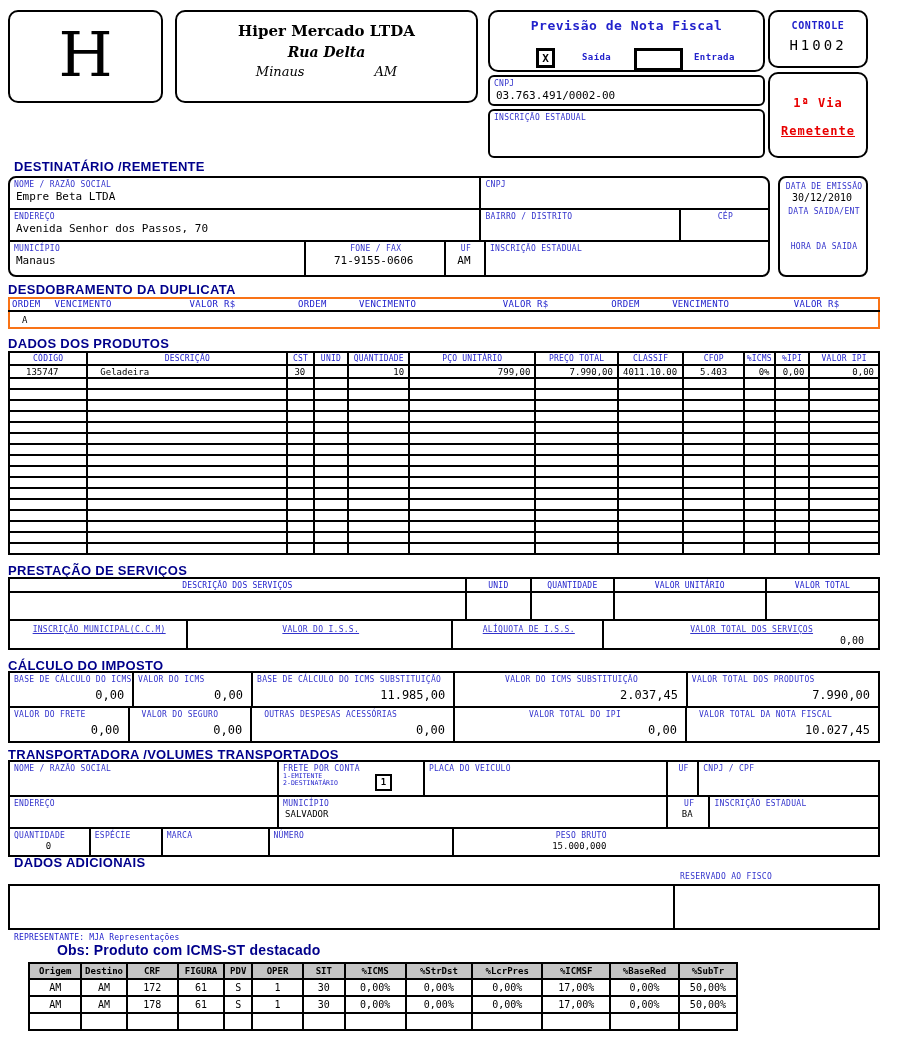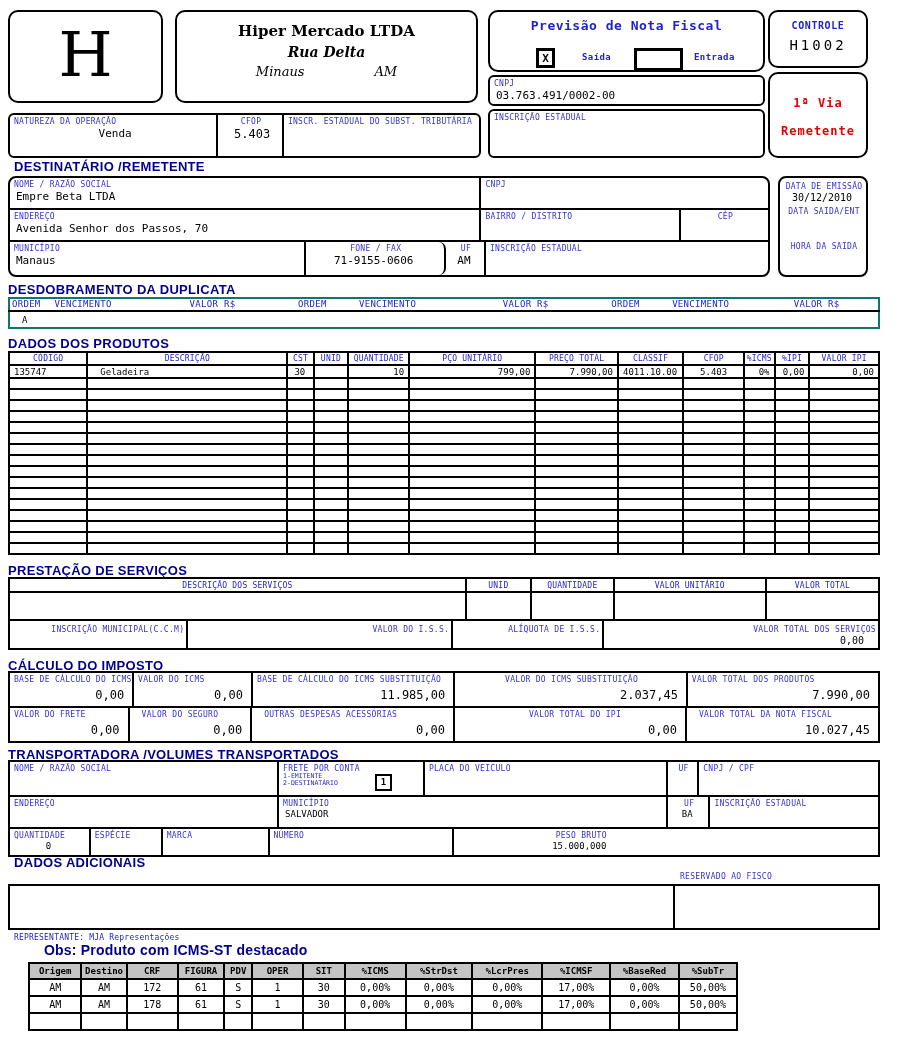--- a/index.html
+++ b/index.html
@@ -25,54 +25,54 @@
   .controle-val{font:14px "DejaVu Sans Mono",monospace;text-align:center;margin-top:6px;letter-spacing:3px;}
   .via{color:#e80000;font:bold 12px "DejaVu Sans Mono",monospace;text-align:center;letter-spacing:1px;}
   
   .frow{display:flex;box-sizing:border-box;}
   .fcell{box-sizing:border-box;border-right:2px solid #000;overflow:hidden;}
   .fcell:last-child{border-right:none;}
   .brow{border-bottom:2px solid #000;}
   
   table{border-collapse:collapse;table-layout:fixed;background:#fff;}
   
-  .duplicata{width:872px;border:2px solid #0f766e;}
+  .duplicata{width:872px;border:2px solid #f97316;}
   .duplicata th{font:9px "DejaVu Sans Mono",monospace;color:#2222cc;font-weight:normal;text-align:left;
                 border-bottom:2px solid #000;padding:0 0 1px 2px;letter-spacing:.3px;white-space:nowrap;}
   .duplicata th:nth-child(3n){text-align:center;padding-right:30px;}
   .duplicata thead tr{height:13px;}
   .duplicata tbody tr{height:17px;}
   .duplicata td{font:9px "DejaVu Sans Mono",monospace;padding-left:12px;}
   
   .produtos{width:872px;border:2px solid #000;}
   .produtos th{font:8px "DejaVu Sans Mono",monospace;color:#2222cc;font-weight:normal;text-align:center;
                border:2px solid #000;padding:0;letter-spacing:.2px;overflow:hidden;white-space:nowrap;}
   .produtos td{border:2px solid #000;font:9px "DejaVu Sans Mono",monospace;padding:0 2px;overflow:hidden;white-space:nowrap;}
   .produtos thead tr{height:13px;}
   .produtos tbody.data tr{height:13px;}
   .produtos tbody.empty tr{height:11px;}
-  .produtos tbody.data td:nth-child(1){padding-left:4px;}
+  .produtos tbody.data td:nth-child(1){padding-left:16px;}
   .produtos tbody.data td:nth-child(2){padding-left:12px;}
   .produtos tbody.data td:nth-child(3){text-align:left;padding-left:6px;}
   .produtos tbody.data td:nth-child(5),
   .produtos tbody.data td:nth-child(6),
   .produtos tbody.data td:nth-child(7),
   .produtos tbody.data td:nth-child(10),
   .produtos tbody.data td:nth-child(11),
   .produtos tbody.data td:nth-child(12){text-align:right;padding-right:4px;}
   .produtos tbody.data td:nth-child(8){padding-left:4px;}
   .produtos tbody.data td:nth-child(9){text-align:center;}
   
   .servicos{width:872px;border:2px solid #000;}
   .servicos th{font:8px "DejaVu Sans Mono",monospace;color:#2222cc;font-weight:normal;text-align:center;
                border:2px solid #000;padding:0;letter-spacing:.2px;white-space:nowrap;}
   .servicos td{border:2px solid #000;}
   .servicos thead tr{height:14px;}
   .servicos tbody tr{height:28px;}
-  .serv-foot .lbl{text-align:right;padding-top:4px;}
+  .serv-foot .lbl{text-align:center;padding-top:4px;text-decoration:underline;}
   .serv-foot .val{text-align:right;padding-right:14px;font-size:10px;}
   
   .tax-val{display:block;font:12px "DejaVu Sans Mono",monospace;text-align:right;padding:4px 8px 0 0;white-space:nowrap;}
   .c-lbl{text-align:center;}
   
   .fiscal{width:710px;border:2px solid #000;}
   .fiscal th{background:#c4c4c4;border:2px solid #000;font:bold 9px "DejaVu Sans Mono",monospace;
              text-align:center;padding:0;white-space:nowrap;}
   .fiscal td{border:2px solid #000;font:10px "DejaVu Sans Mono",monospace;text-align:center;white-space:nowrap;}
   .fiscal thead tr{height:16px;}
@@ -119,36 +119,23 @@
     <span class="lbl">CNPJ</span>
     <span class="val">03.763.491/0002-00</span>
   </div>
 
   <div class="abs rbox" style="left:488px;top:109px;width:277px;height:49px;border-radius:6px;">
     <span class="lbl">INSCRIÇÃO ESTADUAL</span>
   </div>
 
   <div class="abs rbox" style="left:768px;top:72px;width:100px;height:86px;">
     <div class="via" style="margin-top:22px;">1ª Via</div>
-    <div class="via" style="margin-top:14px;">Remetente</div>
-  </div>
-
-  <div class="abs rbox frow" style="left:8px;top:113px;width:473px;height:45px;border-radius:6px;">
-    <div class="fcell" style="width:44.4%;">
-      <span class="lbl">NATUREZA DA OPERAÇÃO</span>
-      <span class="val" style="text-align:center;">Venda</span>
-    </div>
-    <div class="fcell" style="width:14%;">
-      <span class="lbl" style="text-align:center;">CFOP</span>
-      <span class="val" style="text-align:center;font-size:12px;">5.403</span>
-    </div>
-    <div class="fcell" style="width:41.6%;">
-      <span class="lbl">INSCR. ESTADUAL DO SUBST. TRIBUTÁRIA</span>
-    </div>
-  </div>
+    <div class="via" style="margin-top:14px;text-decoration:underline;">Remetente</div>
+  </div>
+
 
   <div class="sec-title" style="left:14px;top:159px;">DESTINATÁRIO /REMETENTE</div>
 
   <div class="abs rbox" style="left:8px;top:176px;width:762px;height:101px;border-radius:8px;overflow:hidden;">
     <div class="frow brow" style="height:32px;">
       <div class="fcell" style="width:62.2%;">
         <span class="lbl">NOME / RAZÃO SOCIAL</span>
         <span class="val">Empre Beta LTDA</span>
       </div>
       <div class="fcell" style="width:37.8%;">
@@ -165,21 +152,21 @@
       </div>
       <div class="fcell" style="width:11.5%;">
         <span class="lbl" style="text-align:center;">CÉP</span>
       </div>
     </div>
     <div class="frow" style="height:33px;">
       <div class="fcell" style="width:39%;">
         <span class="lbl">MUNICÍPIO</span>
         <span class="val">Manaus</span>
       </div>
-      <div class="fcell" style="width:18.5%;border-radius:7px;">
+      <div class="fcell" style="width:18.5%;">
         <span class="lbl" style="text-align:center;">FONE / FAX</span>
         <span class="val" style="text-align:center;padding-left:0;">71-9155-0606</span>
       </div>
       <div class="fcell" style="width:5.3%;">
         <span class="lbl" style="text-align:center;">UF</span>
         <span class="val" style="text-align:center;padding-left:0;">AM</span>
       </div>
       <div class="fcell" style="width:37.2%;">
         <span class="lbl">INSCRIÇÃO ESTADUAL</span>
       </div>
@@ -663,21 +650,21 @@
     </div>
   </div>
 
   <div class="sec-title" style="left:14px;top:855px;">DADOS ADICIONAIS</div>
   <span class="abs lbl" style="left:14px;top:892px;">INFORMAÇÕES COMPLEMENTARES</span>
   <span class="abs lbl" style="left:676px;top:870px;">RESERVADO AO FISCO</span>
   <div class="abs sbox" style="left:8px;top:884px;width:872px;height:46px;">
     <div style="position:absolute;left:663px;top:0;bottom:0;width:2px;background:#000;"></div>
   </div>
   <div class="abs rep-line" style="left:14px;top:933px;">REPRESENTANTE: MJA Representações</div>
-  <div class="abs obs-line" style="left:44px;top:942px;">Obs: Produto com ICMS-ST destacado</div>
+  <div class="abs obs-line" style="left:57px;top:942px;">Obs: Produto com ICMS-ST destacado</div>
 
   <table class="fiscal abs" style="left:28px;top:962px;">
     <colgroup>
         <col style="width:7.4%">
         <col style="width:6.4%">
         <col style="width:7.2%">
         <col style="width:6.6%">
         <col style="width:3.9%">
         <col style="width:7.2%">
         <col style="width:5.9%">

